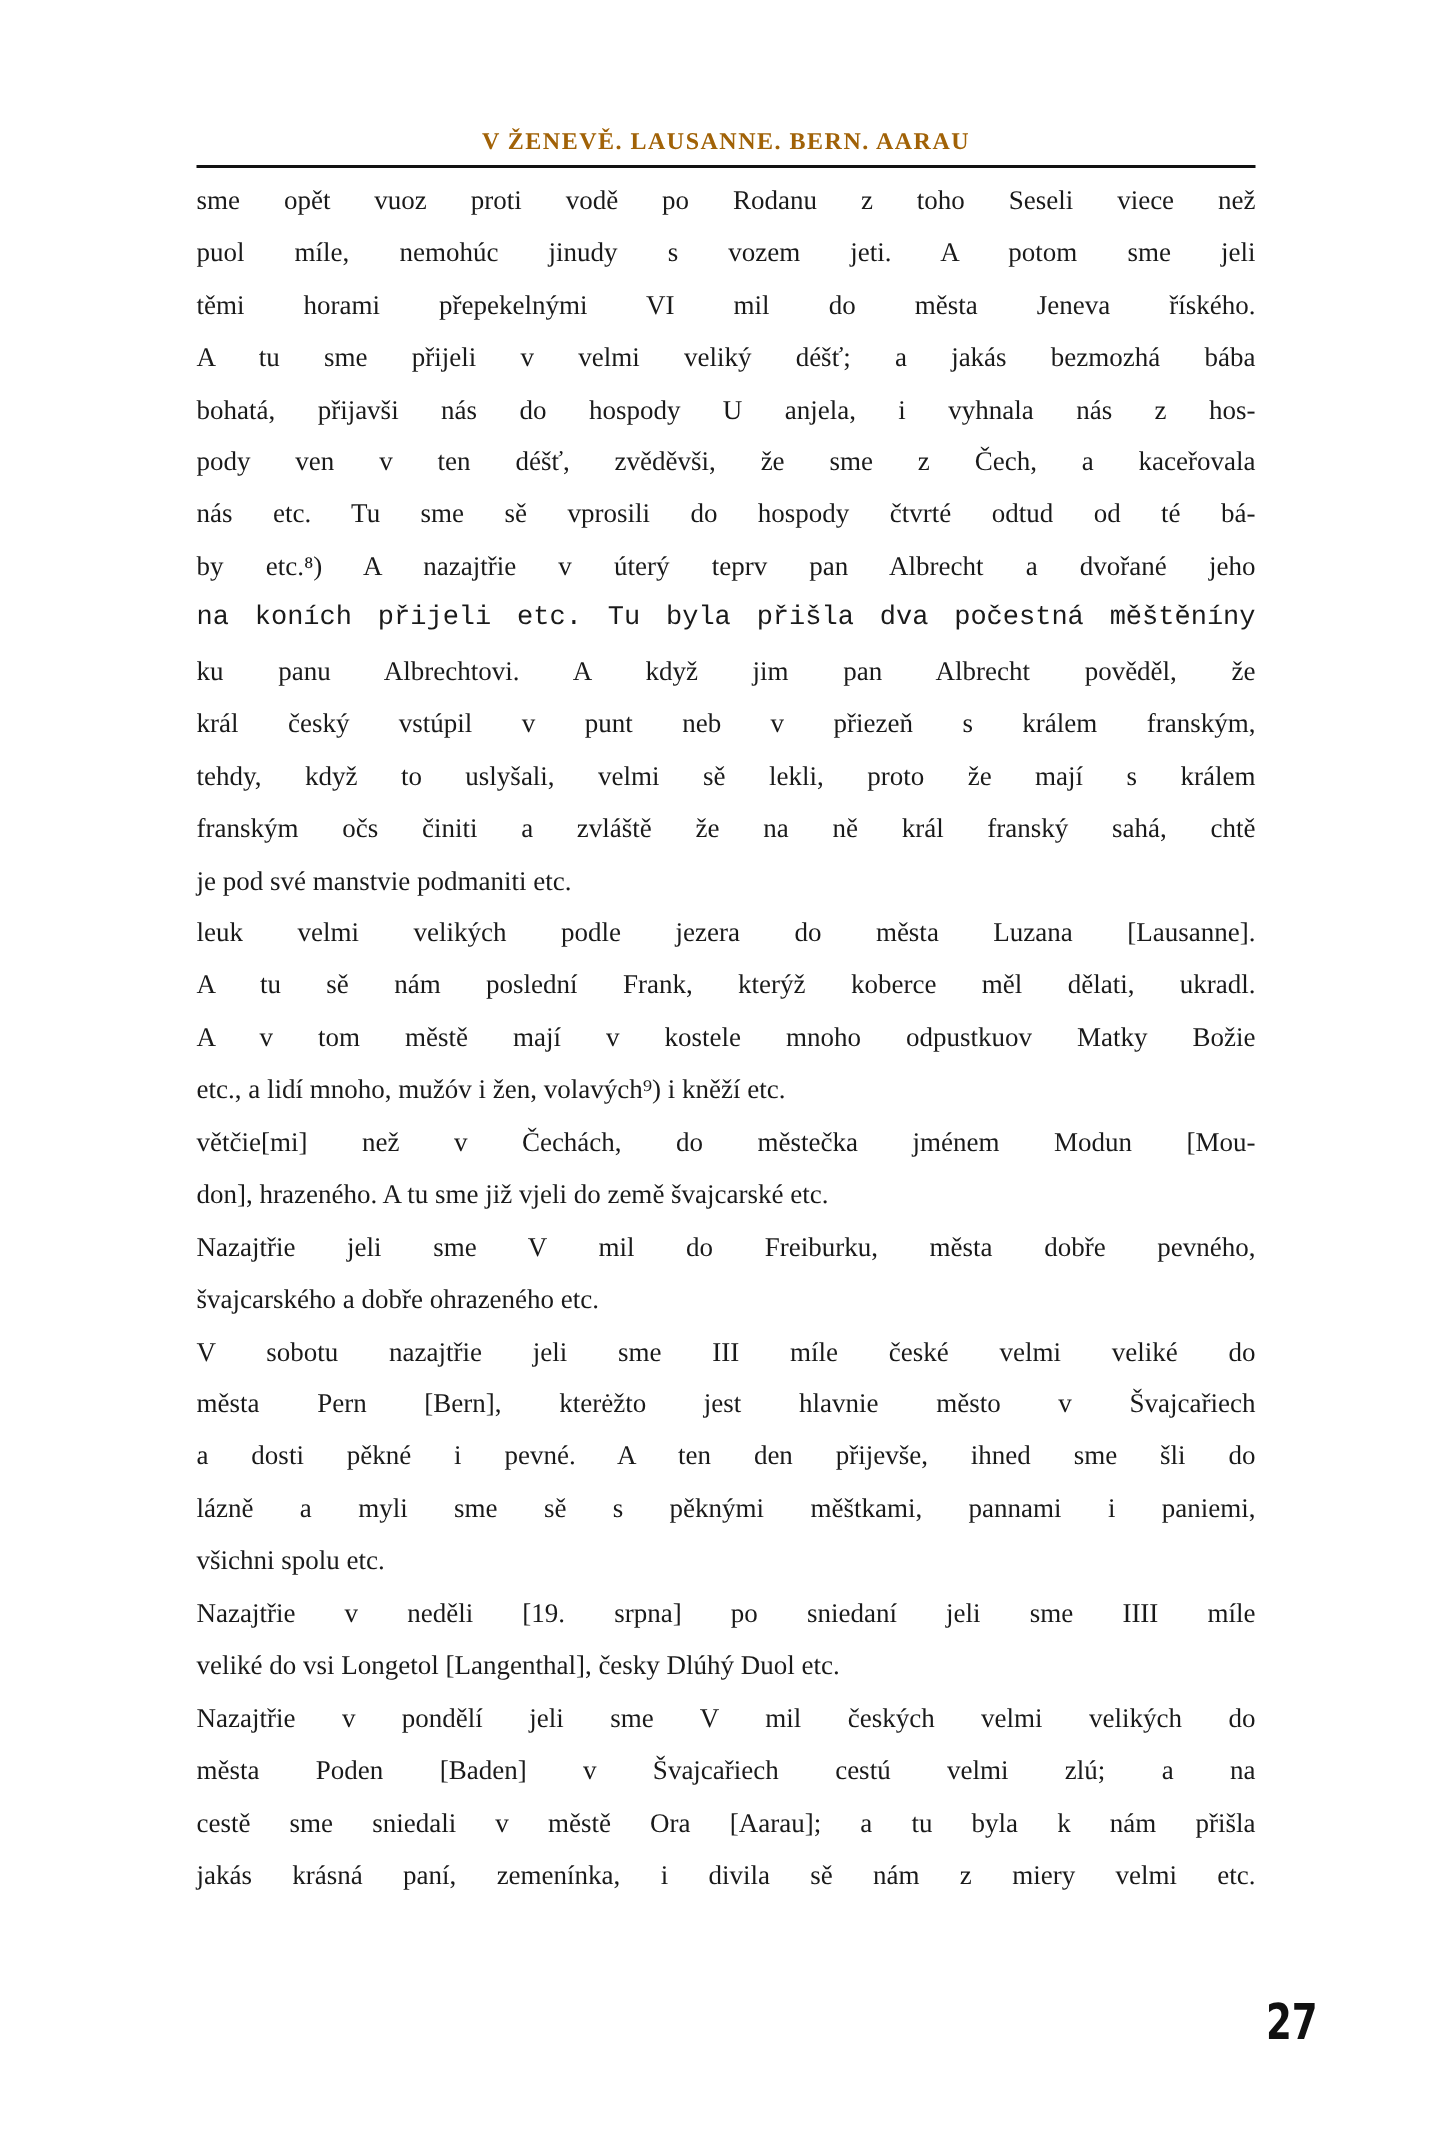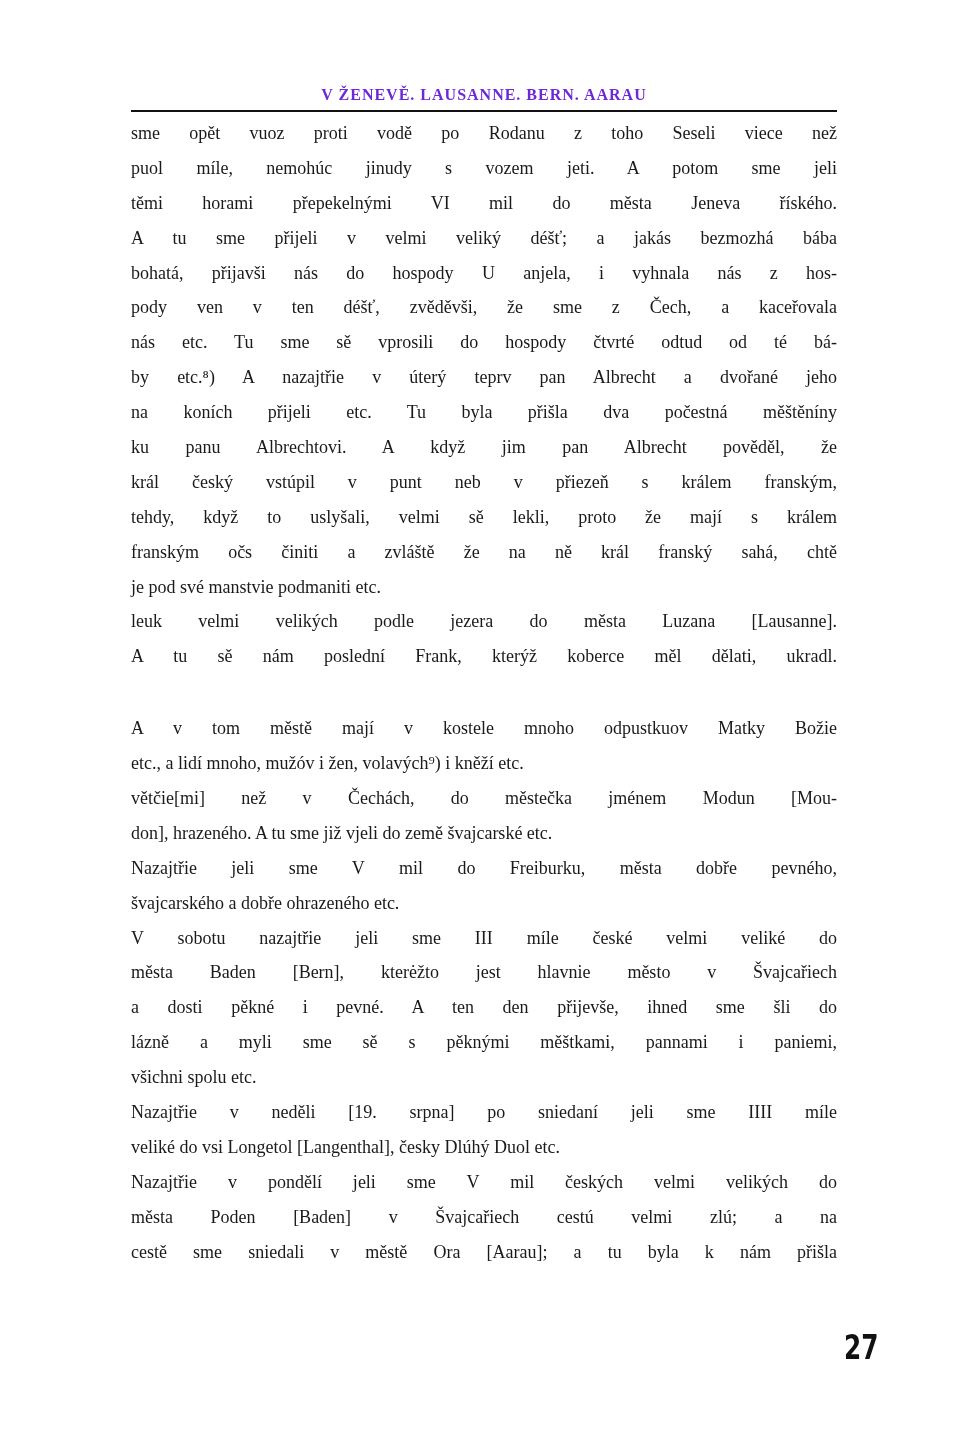--- a/index.html
+++ b/index.html
@@ -22,21 +22,21 @@
       width: 706px;
     }
     .running-head {
       text-align: center;
       font-family: "Liberation Serif", "DejaVu Serif", serif;
       font-weight: bold;
       font-size: 16px;
       letter-spacing: 1px;
       height: 22px;
       line-height: 22px;
-      color: #6d28d9;
+      color: #a16207;
     }
     .head-rule {
       height: 0;
       border-top: 2px solid #111;
       margin-top: 4px;
       margin-bottom: 4px;
     }
     .body-text {
       font-family: "Liberation Serif", "DejaVu Serif", serif;
       font-size: 18px;
@@ -72,40 +72,41 @@
   <div class="head-rule"></div>
   <div class="body-text" id="body-text">
       <span class="line" style="display: block;">sme opět vuoz proti vodě po Rodanu z toho Seseli viece než</span>
       <span class="line" style="display: block;">puol míle, nemohúc jinudy s vozem jeti. A potom sme jeli</span>
       <span class="line" style="display: block;">těmi horami přepekelnými VI mil do města Jeneva říského.</span>
       <span class="line" style="display: block;">A tu sme přijeli v velmi veliký déšť; a jakás bezmozhá bába</span>
       <span class="line" style="display: block;">bohatá, přijavši nás do hospody U anjela, i vyhnala nás z hos-</span>
       <span class="line" style="display: block;">pody ven v ten déšť, zvěděvši, že sme z Čech, a kaceřovala</span>
       <span class="line" style="display: block;">nás etc. Tu sme sě vprosili do hospody čtvrté odtud od té bá-</span>
       <span class="line" style="display: block;">by etc.⁸) A nazajtřie v úterý teprv pan Albrecht a dvořané jeho</span>
-      <span class="line" style="display: block;">na koních přijeli etc. Tu byla přišla dva počestná měštěníny</span>
+      <span class="line" style="display: block; font-family: Liberation Mono, monospace;">na koních přijeli etc. Tu byla přišla dva počestná měštěníny</span>
       <span class="line" style="display: block;">ku panu Albrechtovi. A když jim pan Albrecht pověděl, že</span>
       <span class="line" style="display: block;">král český vstúpil v punt neb v přiezeň s králem franským,</span>
       <span class="line" style="display: block;">tehdy, když to uslyšali, velmi sě lekli, proto že mají s králem</span>
       <span class="line" style="display: block;">franským očs činiti a zvláště že na ně král franský sahá, chtě</span>
       <span class="line last" style="display: block;">je pod své manstvie podmaniti etc.</span>
       <span class="line" style="display: block;">leuk velmi velikých podle jezera do města Luzana [Lausanne].</span>
       <span class="line" style="display: block;">A tu sě nám poslední Frank, kterýž koberce měl dělati, ukradl.</span>
-      <span class="line" style="display: block; margin-top: 37px;">A v tom městě mají v kostele mnoho odpustkuov Matky Božie</span>
+      <span class="line" style="display: block;">A v tom městě mají v kostele mnoho odpustkuov Matky Božie</span>
       <span class="line last" style="display: block;">etc., a lidí mnoho, mužóv i žen, volavých⁹) i kněží etc.</span>
       <span class="line" style="display: block;">větčie[mi] než v Čechách, do městečka jménem Modun [Mou-</span>
       <span class="line last" style="display: block;">don], hrazeného. A tu sme již vjeli do země švajcarské etc.</span>
       <span class="line" style="display: block;">Nazajtřie jeli sme V mil do Freiburku, města dobře pevného,</span>
       <span class="line last" style="display: block;">švajcarského a dobře ohrazeného etc.</span>
       <span class="line" style="display: block;">V sobotu nazajtřie jeli sme III míle české velmi veliké do</span>
-      <span class="line" style="display: block;">města Baden [Bern], kterėžto jest hlavnie město v Švajcařiech</span>
+      <span class="line" style="display: block;">města Pern [Bern], kterėžto jest hlavnie město v Švajcařiech</span>
       <span class="line" style="display: block;">a dosti pěkné i pevné. A ten den přijevše, ihned sme šli do</span>
       <span class="line" style="display: block;">lázně a myli sme sě s pěknými měštkami, pannami i paniemi,</span>
       <span class="line last" style="display: block;">všichni spolu etc.</span>
       <span class="line" style="display: block;">Nazajtřie v neděli [19. srpna] po sniedaní jeli sme IIII míle</span>
       <span class="line last" style="display: block;">veliké do vsi Longetol [Langenthal], česky Dlúhý Duol etc.</span>
       <span class="line" style="display: block;">Nazajtřie v pondělí jeli sme V mil českých velmi velikých do</span>
       <span class="line" style="display: block;">města Poden [Baden] v Švajcařiech cestú velmi zlú; a na</span>
       <span class="line" style="display: block;">cestě sme sniedali v městě Ora [Aarau]; a tu byla k nám přišla</span>
+      <span class="line" style="display: block;">jakás krásná paní, zemenínka, i divila sě nám z miery velmi etc.</span>
     </div>
 </div>
 
 <div class="page-number">27</div>
 
 </body></html>

